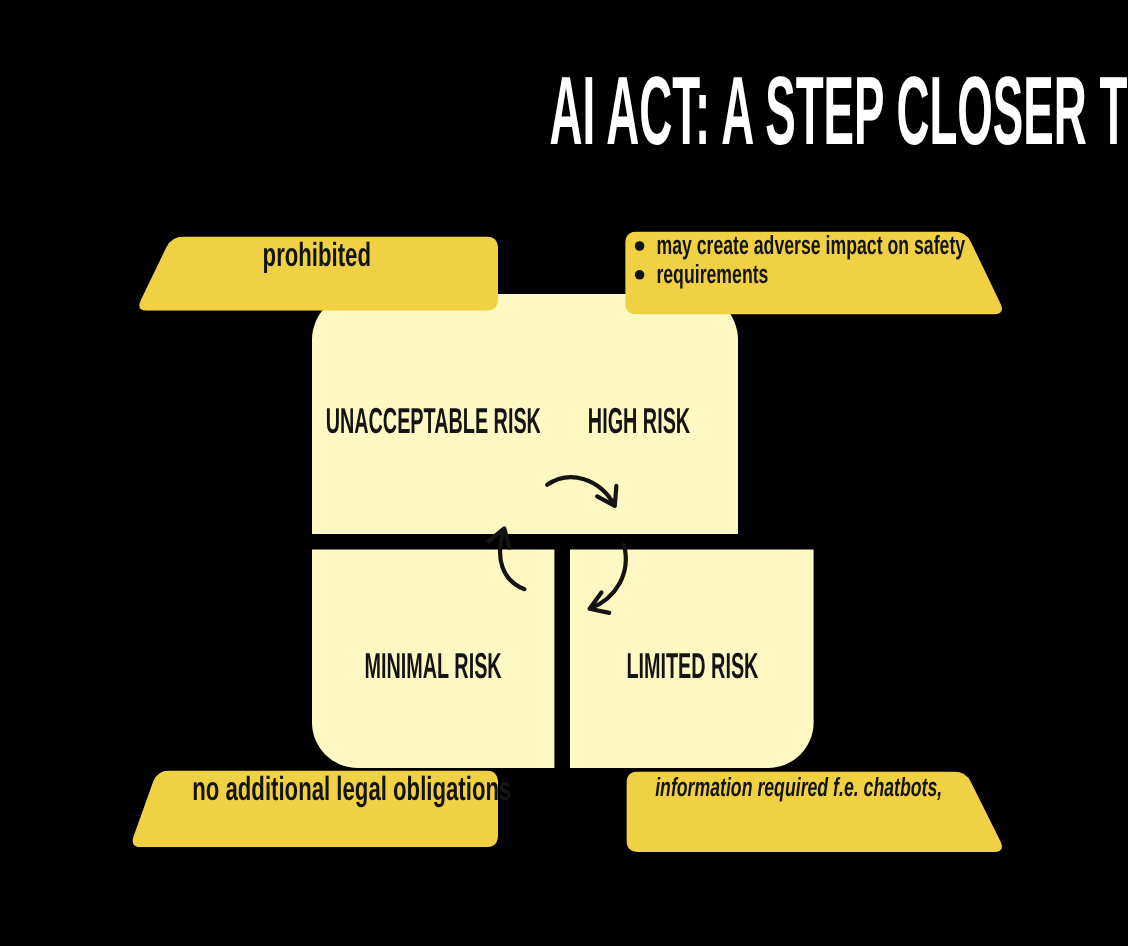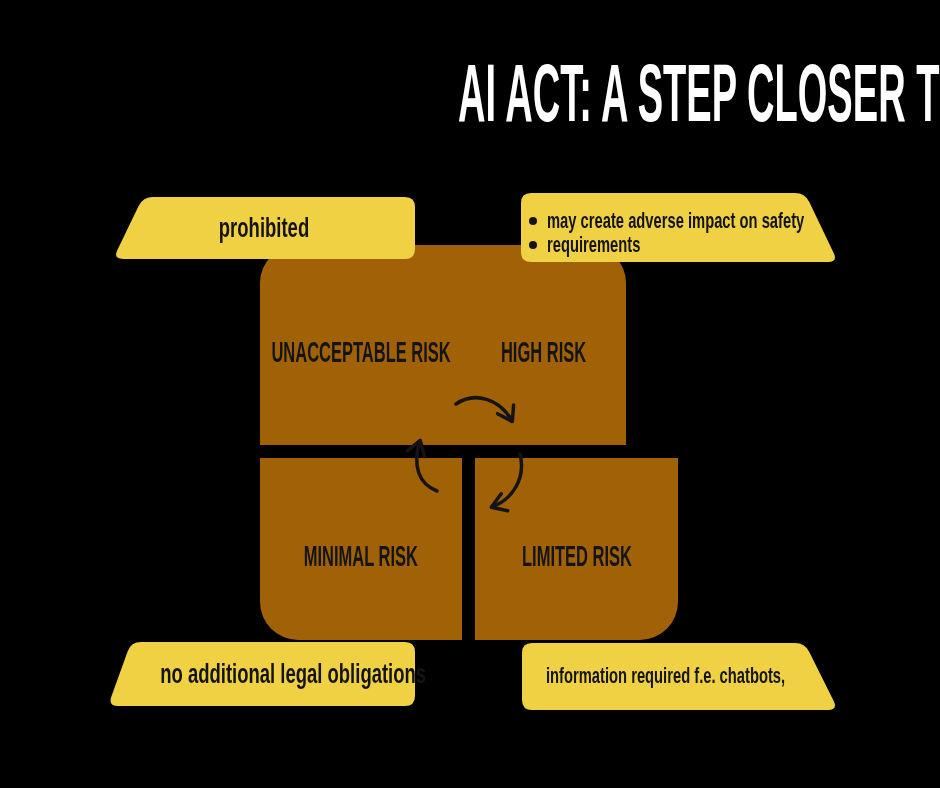--- a/index.html
+++ b/index.html
@@ -28,29 +28,29 @@
     line-height: 86px;
     font-weight: 700;
     color: #FFFFFF;
     transform: scaleX(0.47);
     transform-origin: center;
     letter-spacing: 0px;
   }
   
   .quadrant {
     position: absolute;
-    background: #a16207;
+    background: #fef9c3;
     display: flex;
     align-items: center;
     justify-content: center;
     padding-top: 14px;
     box-sizing: border-box;
   }
   .q-tl { left: 260px; top: 245px; width: 202px; height: 200px; border-radius: 38px 0 0 0; }
-  .q-tr { left: 461px; top: 245px; width: 165px; height: 200px; border-radius: 0 38px 0 0; }
+  .q-tr { left: 450px; top: 245px; width: 165px; height: 200px; border-radius: 0 38px 0 0; }
   .q-bl { left: 260px; top: 458px; width: 202px; height: 182px; border-radius: 0 0 0 38px; }
   .q-br { left: 475px; top: 458px; width: 203px; height: 182px; border-radius: 0 0 38px 0; align-items: center; }
   .q-label {
     display: inline-block;
     white-space: nowrap;
     font-size: 30px;
     font-weight: 700;
     color: #141414;
     transform: scaleX(0.55);
     transform-origin: center;
@@ -61,21 +61,20 @@
   }
   .callout svg.shape {
     position: absolute;
     left: 0; top: 0;
   }
   .callout .content {
     position: absolute;
     left: 0; top: 0; right: 0; bottom: 0;
     display: flex;
     flex-direction: column;
-    justify-content: center;
     box-sizing: border-box;
   }
   .co-prohibited { left: 113px; top: 197px; width: 302px; height: 62px; }
   .co-high      { left: 521px; top: 193px; width: 317px; height: 80px; }
   .co-minimal   { left: 108px; top: 642px; width: 307px; height: 64px; }
   .co-limited   { left: 522px; top: 643px; width: 316px; height: 67px; }
 
   .co-center { text-align: center; }
   .co-center .co-text {
     display: inline-block;
@@ -102,21 +101,21 @@
   .small-cond {
     display: inline-block;
     white-space: nowrap;
     font-size: 22px;
     font-weight: 700;
     color: #141414;
     transform: scaleX(0.67);
     transform-origin: left center;
   }
   .co-limited .content { padding-left: 24px; }
-  .co-limited .line { line-height: 25px; }
+  .co-limited .line { line-height: 25px; font-style: italic; }
   
   .arrows {
     position: absolute;
     left: 0; top: 0;
     pointer-events: none;
   }
 </style>
 </head>
 <body>
 

